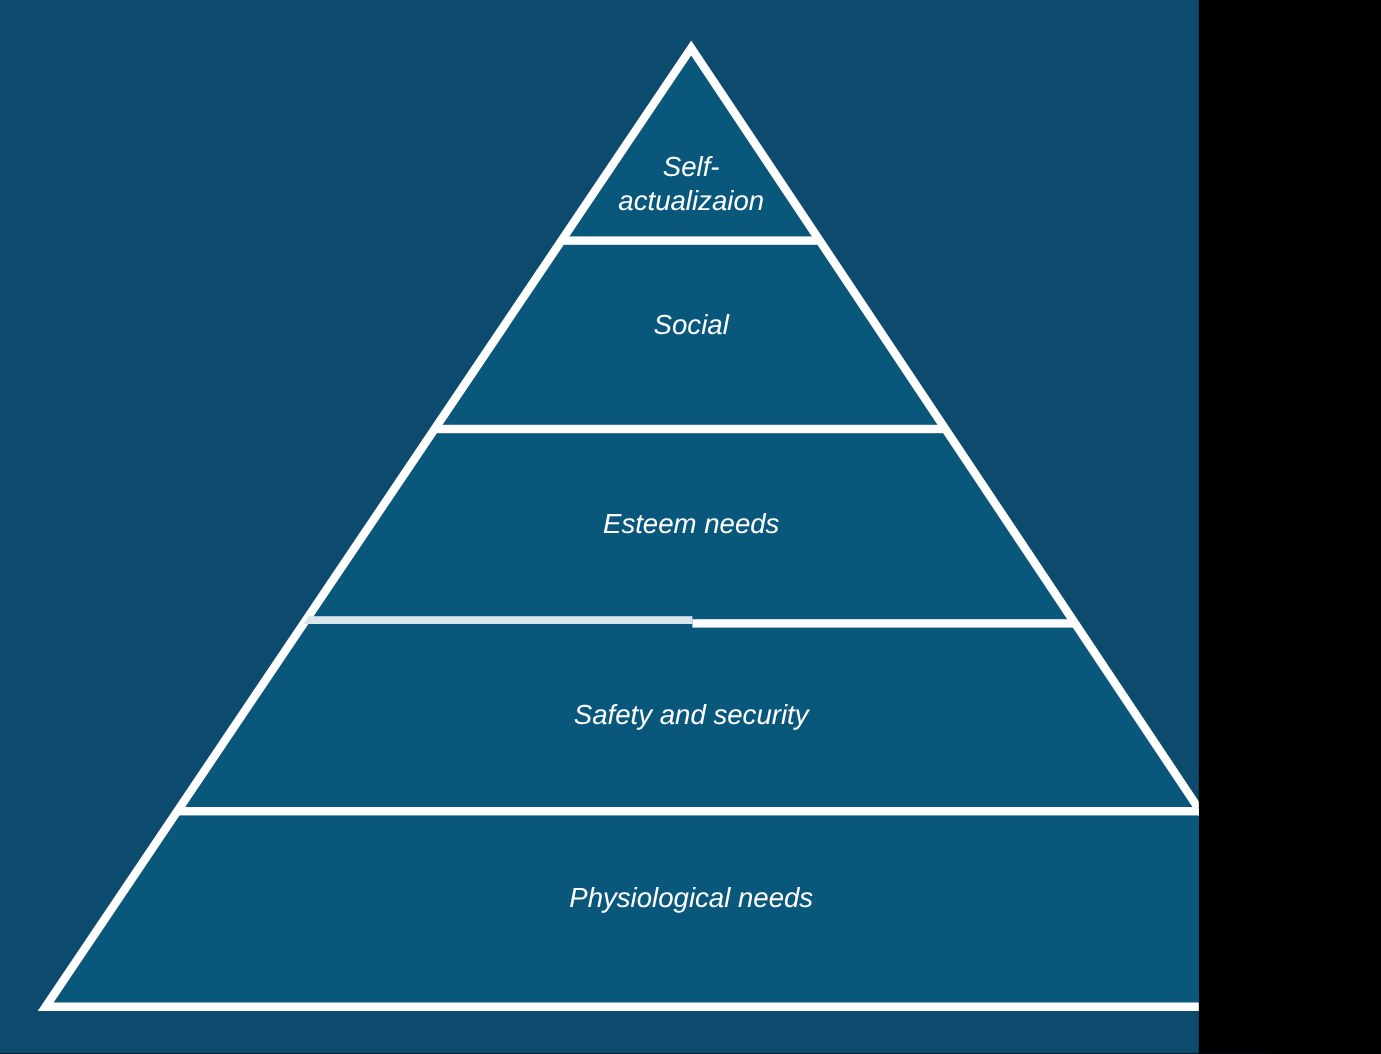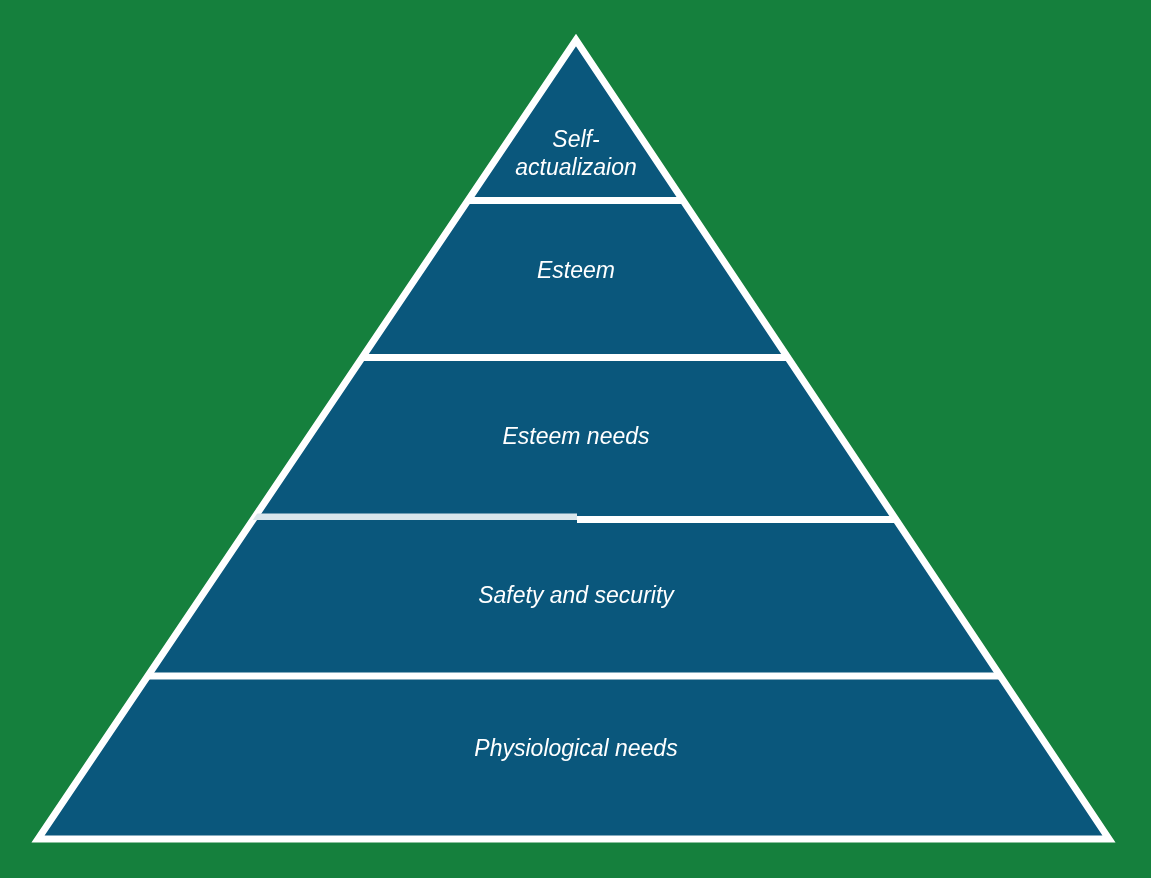--- a/index.html
+++ b/index.html
@@ -2,23 +2,23 @@
 <html><head>
 <meta charset="utf-8">
 <style>
   html, body {
     margin: 0;
     padding: 0;
     background: #000000;
   }
   .stage {
     position: relative;
-    width: 1151px;
+    width: 999px;
     height: 878px;
-    background: #15803d;
+    background: #0c4a6e;
     overflow: hidden;
     font-family: "Liberation Sans", sans-serif;
   }
   .stage svg {
     position: absolute;
     left: 0;
     top: 0;
   }
   .level-label {
     position: absolute;
@@ -53,21 +53,21 @@
       <rect x="577" y="516" width="574" height="7" fill="#ffffff"></rect>
       <rect x="0" y="672.5" width="1151" height="7" fill="#ffffff"></rect>
     </g>
   </svg>
 
   <div class="level-label" style="top:125px">
     <div>Self-</div>
     <div>actualizaion</div>
   </div>
 
-  <div class="level-label" style="top:256px">Esteem</div>
+  <div class="level-label" style="top:256px">Social</div>
 
   <div class="level-label" style="top:422px">Esteem needs</div>
 
   <div class="level-label" style="top:581px">Safety and security</div>
 
   <div class="level-label" style="top:734px">Physiological needs</div>
 
 </div>
 
 </body></html>

